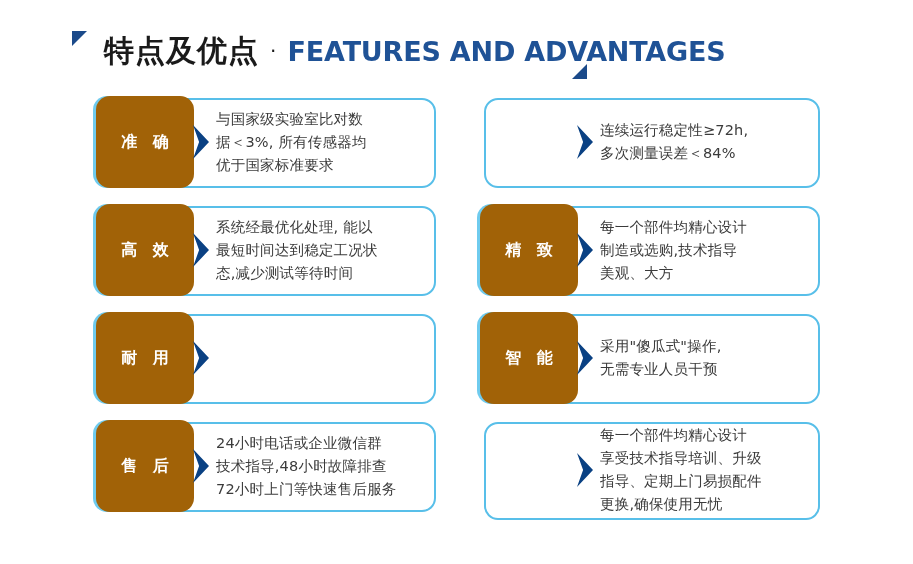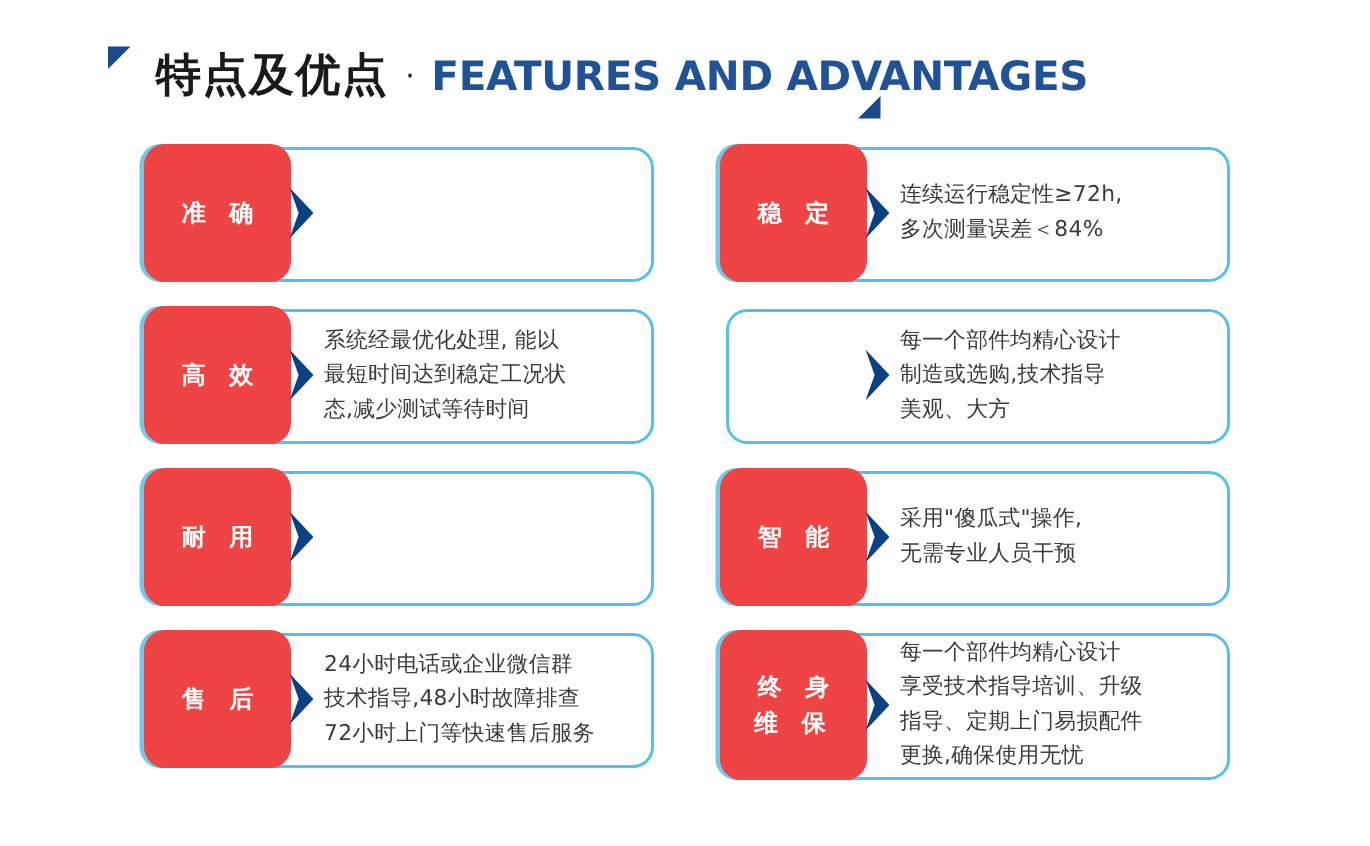--- a/index.html
+++ b/index.html
@@ -104,21 +104,21 @@
     box-sizing: border-box;
   }
 
   
   .card-label {
     position: absolute;
     left: 0px;
     top: 0px;
     width: 98px;
     height: 100%;
-    background: #ef4444;
+    background: #a16207;
     border-radius: 14px;
     display: flex;
     align-items: center;
     justify-content: center;
     box-sizing: border-box;
     box-shadow: -3px 0 0 0 #6fcbee;
   }
   .card-label-text {
     color: #ffffff;
     font-size: 16px;
@@ -177,20 +177,25 @@
 <div class="grid">
 
   <div class="column left">
 
     <div class="card">
       <div class="card-outline"></div>
       <div class="card-label">
         <div class="card-label-text">准 确</div>
       </div>
       <div class="card-arrow"></div>
+      <div class="card-body">
+        <div class="card-body-text">与国家级实验室比对数
+据＜3%, 所有传感器均
+优于国家标准要求</div>
+      </div>
     </div>
 
     <div class="card">
       <div class="card-outline"></div>
       <div class="card-label">
         <div class="card-label-text">高 效</div>
       </div>
       <div class="card-arrow"></div>
       <div class="card-body">
         <div class="card-body-text">系统经最优化处理, 能以
@@ -219,32 +224,32 @@
 72小时上门等快速售后服务</div>
       </div>
     </div>
 
   </div>
 
   <div class="column right">
 
     <div class="card">
       <div class="card-outline"></div>
-      <div class="card-label">
-        <div class="card-label-text">稳 定</div>
-      </div>
       <div class="card-arrow"></div>
       <div class="card-body">
         <div class="card-body-text">连续运行稳定性≥72h,
 多次测量误差＜84%</div>
       </div>
     </div>
 
     <div class="card">
       <div class="card-outline"></div>
+      <div class="card-label">
+        <div class="card-label-text">精 致</div>
+      </div>
       <div class="card-arrow"></div>
       <div class="card-body">
         <div class="card-body-text">每一个部件均精心设计
 制造或选购,技术指导
 美观、大方</div>
       </div>
     </div>
 
     <div class="card">
       <div class="card-outline"></div>
@@ -253,24 +258,20 @@
       </div>
       <div class="card-arrow"></div>
       <div class="card-body">
         <div class="card-body-text">采用"傻瓜式"操作,
 无需专业人员干预</div>
       </div>
     </div>
 
     <div class="card tall">
       <div class="card-outline"></div>
-      <div class="card-label">
-        <div class="card-label-text">终 身
-维 保</div>
-      </div>
       <div class="card-arrow"></div>
       <div class="card-body">
         <div class="card-body-text">每一个部件均精心设计
 享受技术指导培训、升级
 指导、定期上门易损配件
 更换,确保使用无忧</div>
       </div>
     </div>
 
   </div>

